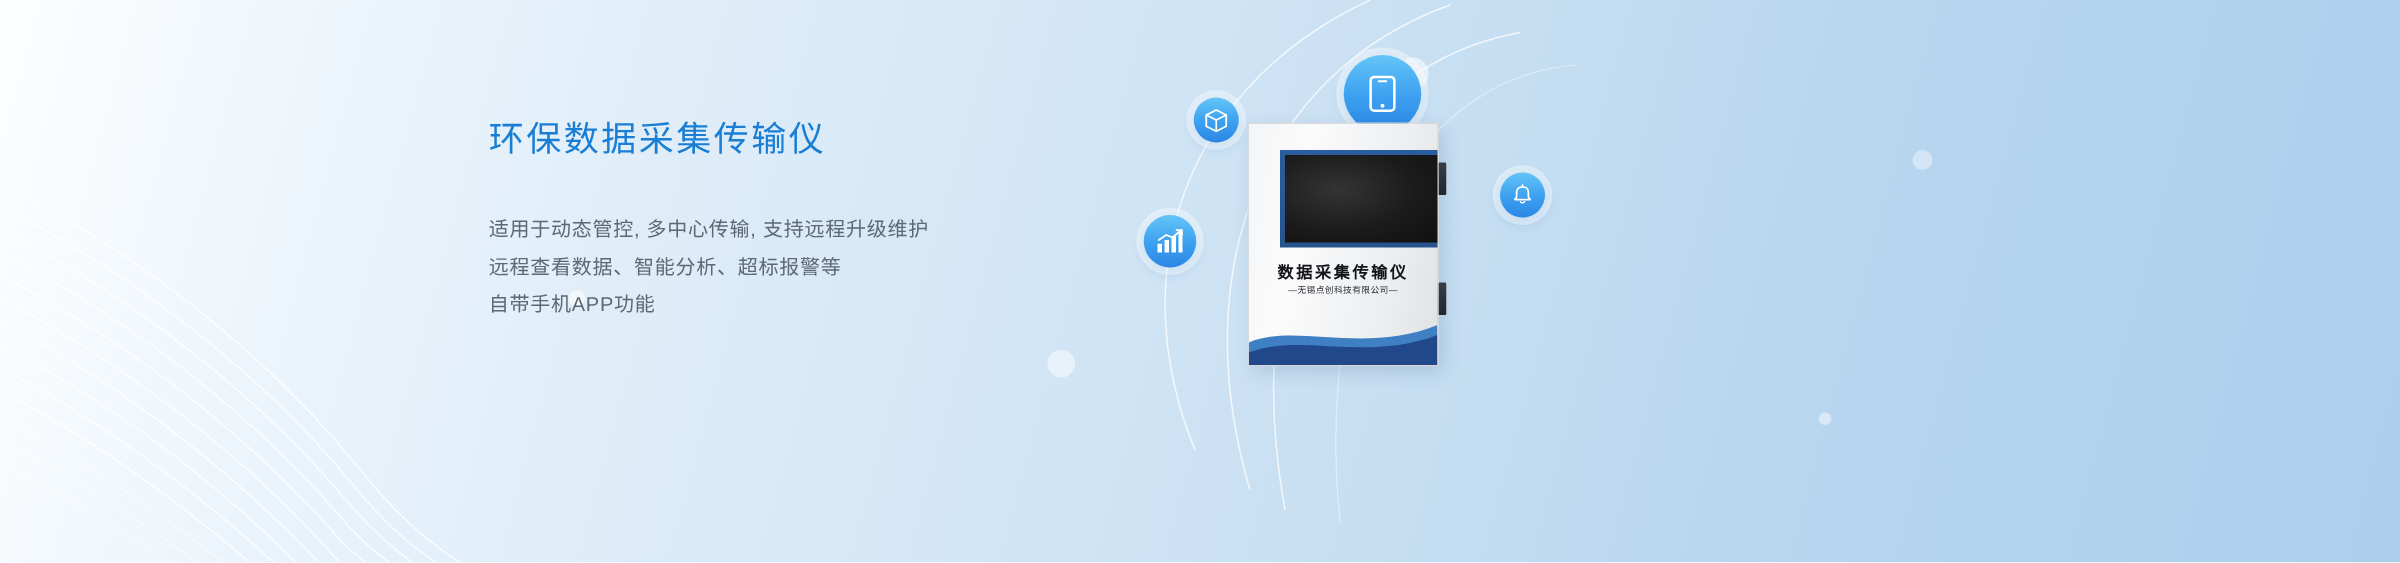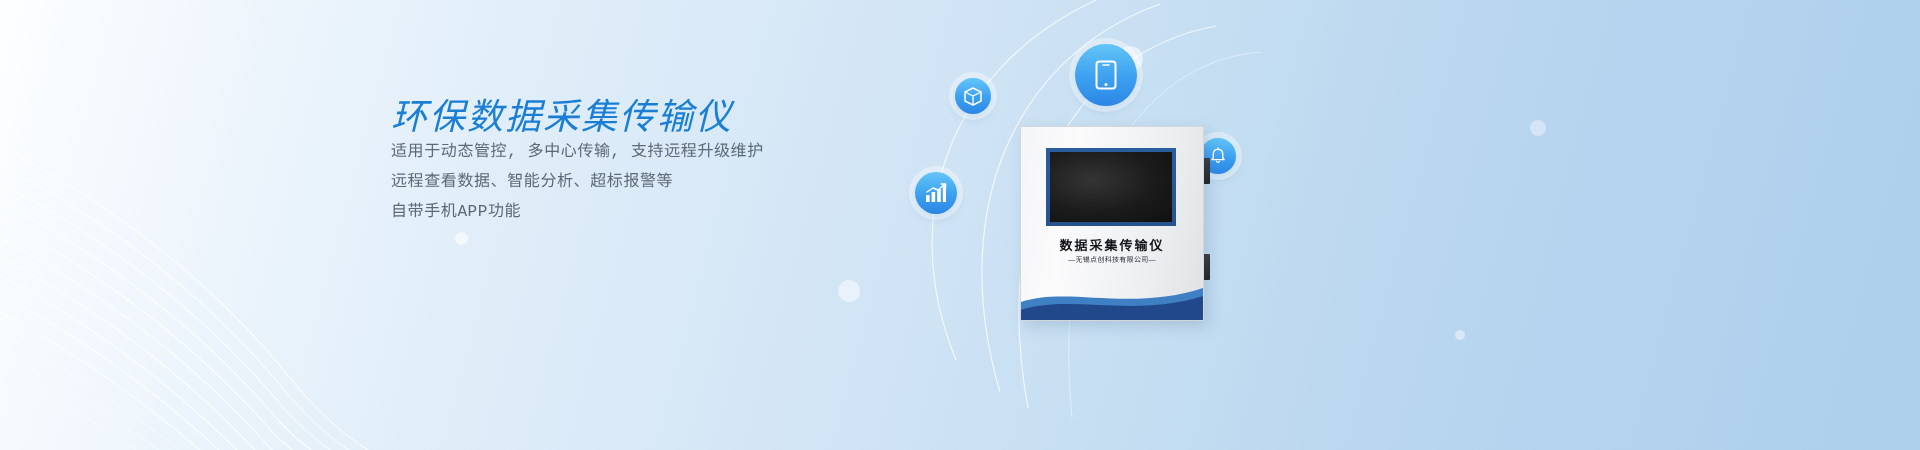--- a/index.html
+++ b/index.html
@@ -53,31 +53,30 @@
   .b5 { width: 16px; height: 16px; left: 1530px; top: 120px; background: rgba(255,255,255,0.4); }
 
   
   .text-block {
     position: absolute;
     left: 391px;
     top: 96px;
     width: 620px;
   }
   .headline {
-    font-size: 36px;
+    font-size: 28px;
     line-height: 1.15;
     letter-spacing: 2px;
     color: #1a7fd4;
     font-weight: 400;
     white-space: nowrap;
-    font-style: italic;
   }
   .sub-list {
+    margin-top: 42px;
     list-style: none;
-    font-family: Liberation Mono, monospace;
   }
   .sub-list li {
     font-size: 16px;
     line-height: 30px;
     letter-spacing: 0.6px;
     color: #5d6a75;
     white-space: nowrap;
   }
 
   
@@ -112,24 +111,23 @@
 
   .chip-phone  { left: 215px; top: 44px;  width: 62px; height: 62px; }
   .chip-cube   { left: 95px;  top: 78px;  width: 36px; height: 36px; }
   .chip-chart  { left: 55px;  top: 172px; width: 42px; height: 42px; }
   .chip-alarm  { left: 340px; top: 138px; width: 36px; height: 36px; }
 
   
   .device {
     position: absolute;
     left: 138px;
-    top: 126px;
-    width: 184px;
+    top: 98px;
+    width: 153px;
     height: 195px;
-    margin-left: 22px;
   }
   .device-body {
     position: absolute;
     inset: 0;
     background: linear-gradient(100deg, #f4f5f6 0%, #fbfbfc 28%, #eceeef 72%, #dfe1e3 100%);
     border: 1px solid #d4d7da;
     box-shadow: 4px 5px 14px rgba(50,80,120,0.18);
     overflow: hidden;
   }
   .device-screen-frame {

